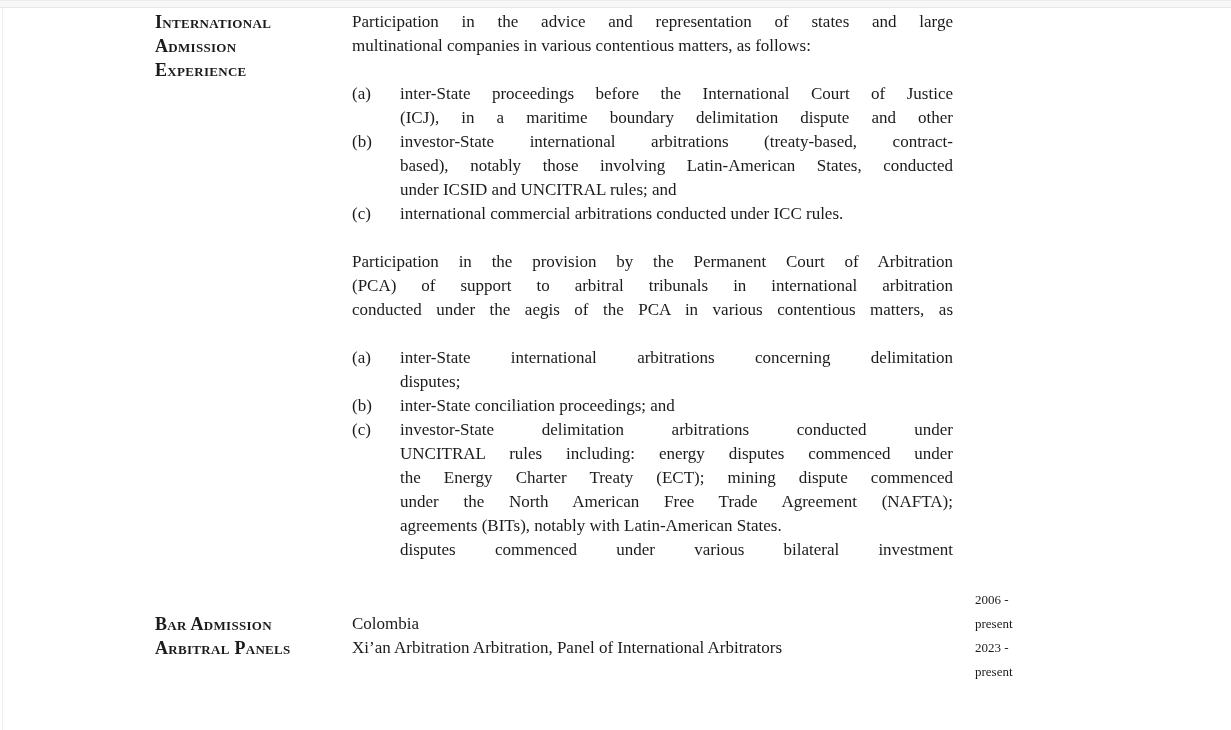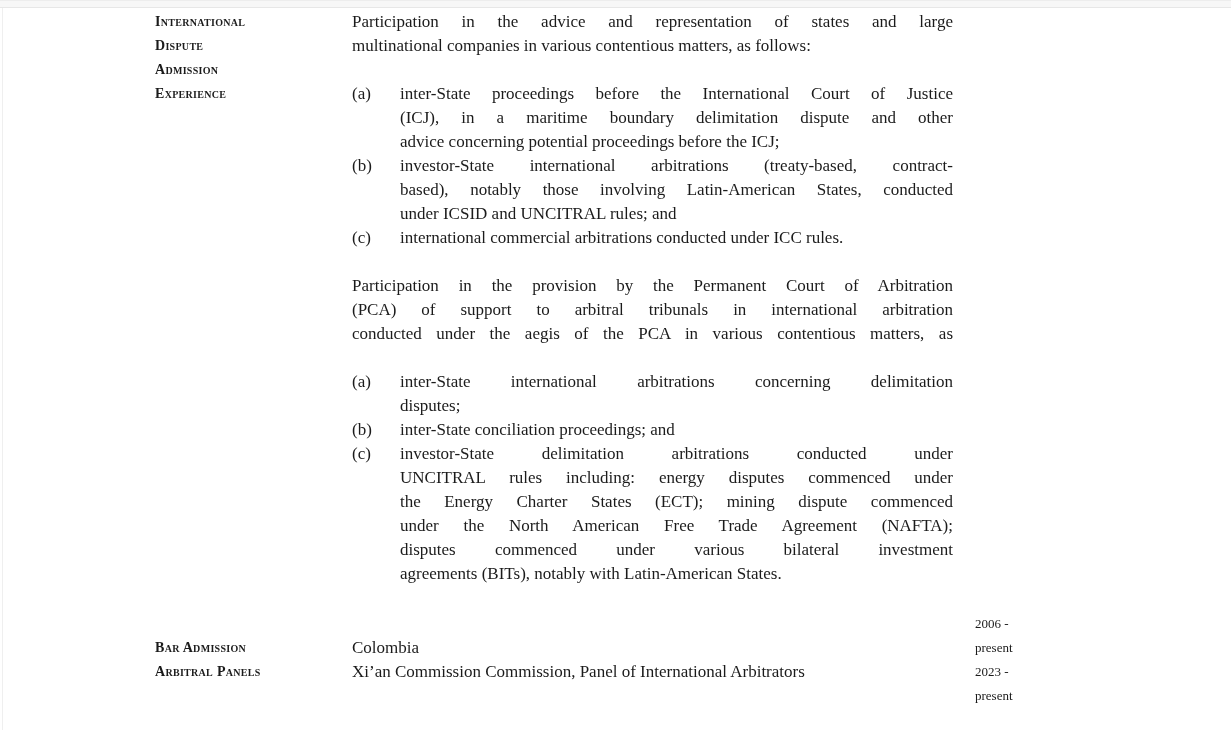--- a/index.html
+++ b/index.html
@@ -33,21 +33,21 @@
     flex: 0 0 601px;
   }
   .col-dates {
     margin-left: 22px;
     width: 86px;
     flex: 0 0 86px;
   }
   .label-line {
     font-variant: small-caps;
     font-weight: bold;
-    font-size: 14px;
+    font-size: 18px;
     line-height: 24px;
     letter-spacing: 0.3px;
     white-space: nowrap;
   }
   .tline {
     font-size: 17px;
     line-height: 24px;
     font-family: Liberation Serif, serif;
   }
   .j { text-align: justify; text-align-last: justify; }
@@ -72,40 +72,38 @@
 <body>
 
 <div class="top-edge"></div>
 <div class="left-edge"></div>
 
 <div class="page">
 
   <div class="row">
     <div class="col-label">
       <div class="label-line">International</div>
-      <div class="label-line">Dispute</div>
       <div class="label-line">Admission</div>
       <div class="label-line">Experience</div>
     </div>
     <div class="col-body">
 
       <div>
         <div class="tline j">Participation in the advice and representation of states and large</div>
         <div class="tline end">multinational companies in various contentious matters, as follows:</div>
       </div>
 
       <div class="spacer"></div>
 
       <div>
         <div class="li">
           <div class="li-marker">(a)</div>
           <div class="li-text">
             <div class="tline j">inter-State proceedings before the International Court of Justice</div>
             <div class="tline j">(ICJ), in a maritime boundary delimitation dispute and other</div>
-            <div class="tline end">advice concerning potential proceedings before the ICJ;</div>
           </div>
         </div>
         <div class="li">
           <div class="li-marker">(b)</div>
           <div class="li-text">
             <div class="tline j">investor-State international arbitrations (treaty-based, contract-</div>
             <div class="tline j">based), notably those involving Latin-American States, conducted</div>
             <div class="tline end">under ICSID and UNCITRAL rules; and</div>
           </div>
         </div>
@@ -139,24 +137,24 @@
           <div class="li-marker">(b)</div>
           <div class="li-text">
             <div class="tline end">inter-State conciliation proceedings; and</div>
           </div>
         </div>
         <div class="li">
           <div class="li-marker">(c)</div>
           <div class="li-text">
             <div class="tline j">investor-State delimitation arbitrations conducted under</div>
             <div class="tline j">UNCITRAL rules including: energy disputes commenced under</div>
-            <div class="tline j">the Energy Charter States (ECT); mining dispute commenced</div>
+            <div class="tline j">the Energy Charter Treaty (ECT); mining dispute commenced</div>
             <div class="tline j">under the North American Free Trade Agreement (NAFTA);</div>
+            <div class="tline end">agreements (BITs), notably with Latin-American States.</div>
             <div class="tline j">disputes commenced under various bilateral investment</div>
-            <div class="tline end">agreements (BITs), notably with Latin-American States.</div>
           </div>
         </div>
       </div>
 
     </div>
   </div>
 
   <div class="row row-bar">
     <div class="col-label">
       <div class="label-line">Bar Admission</div>
@@ -168,21 +166,21 @@
       <div class="date-line">2006 -</div>
       <div class="date-line">present</div>
     </div>
   </div>
 
   <div class="row row-panels">
     <div class="col-label">
       <div class="label-line">Arbitral Panels</div>
     </div>
     <div class="col-body">
-      <div class="tline">Xi’an Commission Commission, Panel of International Arbitrators</div>
+      <div class="tline">Xi’an Arbitration Arbitration, Panel of International Arbitrators</div>
     </div>
     <div class="col-dates">
       <div class="date-line">2023 -</div>
       <div class="date-line">present</div>
     </div>
   </div>
 
 </div>
 
 </body></html>

